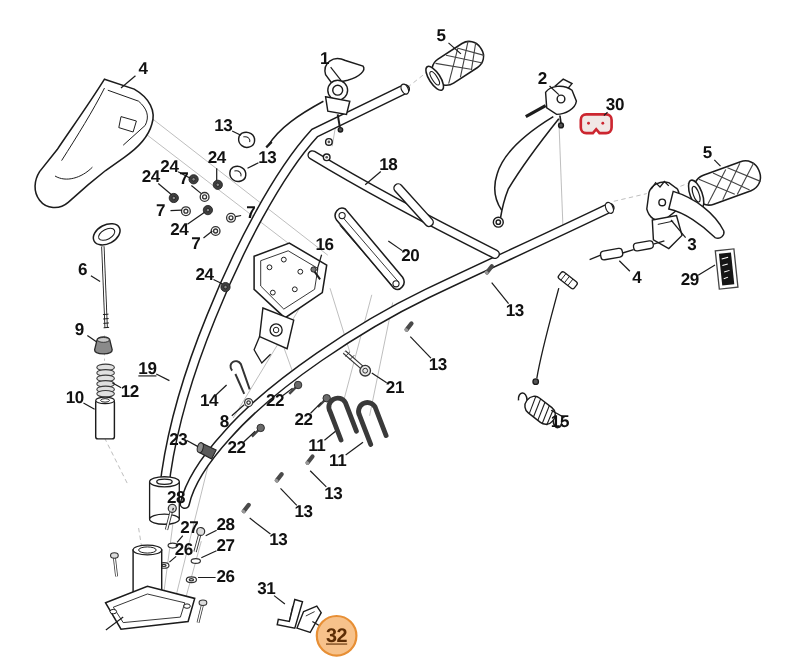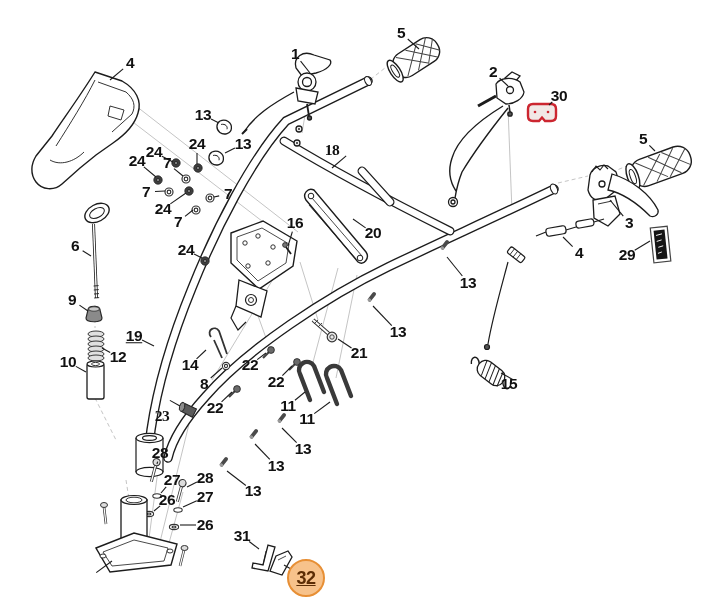--- a/index.html
+++ b/index.html
@@ -485,21 +485,21 @@
 </svg>
 
 <div class="callout" style="left: 130px; top: 63px;">4</div>
     <div class="callout" style="left: 295px; top: 54px;">1</div>
     <div class="callout" style="left: 401px; top: 33px;">5</div>
     <div class="callout" style="left: 493px; top: 72px;">2</div>
     <div class="callout" style="left: 559px; top: 96px;">30</div>
     <div class="callout" style="left: 643px; top: 139px;">5</div>
     <div class="callout" style="left: 203px; top: 115px;">13</div>
     <div class="callout" style="left: 243px; top: 144px;">13</div>
-    <div class="callout" style="left: 332px; top: 150px; font-family: Liberation Serif, serif;">18</div>
+    <div class="callout" style="left: 353px; top: 150px;">18</div>
     <div class="callout" style="left: 629px; top: 223px;">3</div>
     <div class="callout" style="left: 627px; top: 255px;">29</div>
     <div class="callout" style="left: 579px; top: 253px;">4</div>
     <div class="callout" style="left: 197px; top: 144px;">24</div>
     <div class="callout" style="left: 154px; top: 152px;">24</div>
     <div class="callout" style="left: 137px; top: 161px;">24</div>
     <div class="callout" style="left: 167px; top: 163px;">7</div>
     <div class="callout" style="left: 146px; top: 192px;">7</div>
     <div class="callout" style="left: 228px; top: 194px;">7</div>
     <div class="callout" style="left: 163px; top: 209px;">24</div>
@@ -514,21 +514,21 @@
     <div class="callout" style="left: 75px; top: 246px;">6</div>
     <div class="callout" style="left: 72px; top: 300px;">9</div>
     <div class="callout" style="left: 118px; top: 357px;">12</div>
     <div class="callout" style="left: 68px; top: 362px; text-align: right;">10</div>
     <div class="callout" style="left: 134px; top: 336px; text-decoration: underline;">19</div>
     <div class="callout" style="left: 190px; top: 365px;">14</div>
     <div class="callout" style="left: 204px; top: 384px;">8</div>
     <div class="callout" style="left: 250px; top: 365px;">22</div>
     <div class="callout" style="left: 276px; top: 382px;">22</div>
     <div class="callout" style="left: 215px; top: 408px;">22</div>
-    <div class="callout" style="left: 162px; top: 416px; font-family: Liberation Serif, serif;">23</div>
+    <div class="callout" style="left: 162px; top: 400px;">23</div>
     <div class="callout" style="left: 288px; top: 406px;">11</div>
     <div class="callout" style="left: 307px; top: 419px;">11</div>
     <div class="callout" style="left: 303px; top: 449px;">13</div>
     <div class="callout" style="left: 276px; top: 466px;">13</div>
     <div class="callout" style="left: 253px; top: 491px;">13</div>
     <div class="callout" style="left: 160px; top: 453px;">28</div>
     <div class="callout" style="left: 172px; top: 480px;">27</div>
     <div class="callout" style="left: 167px; top: 500px;">26</div>
     <div class="callout" style="left: 205px; top: 478px;">28</div>
     <div class="callout" style="left: 205px; top: 497px;">27</div>

